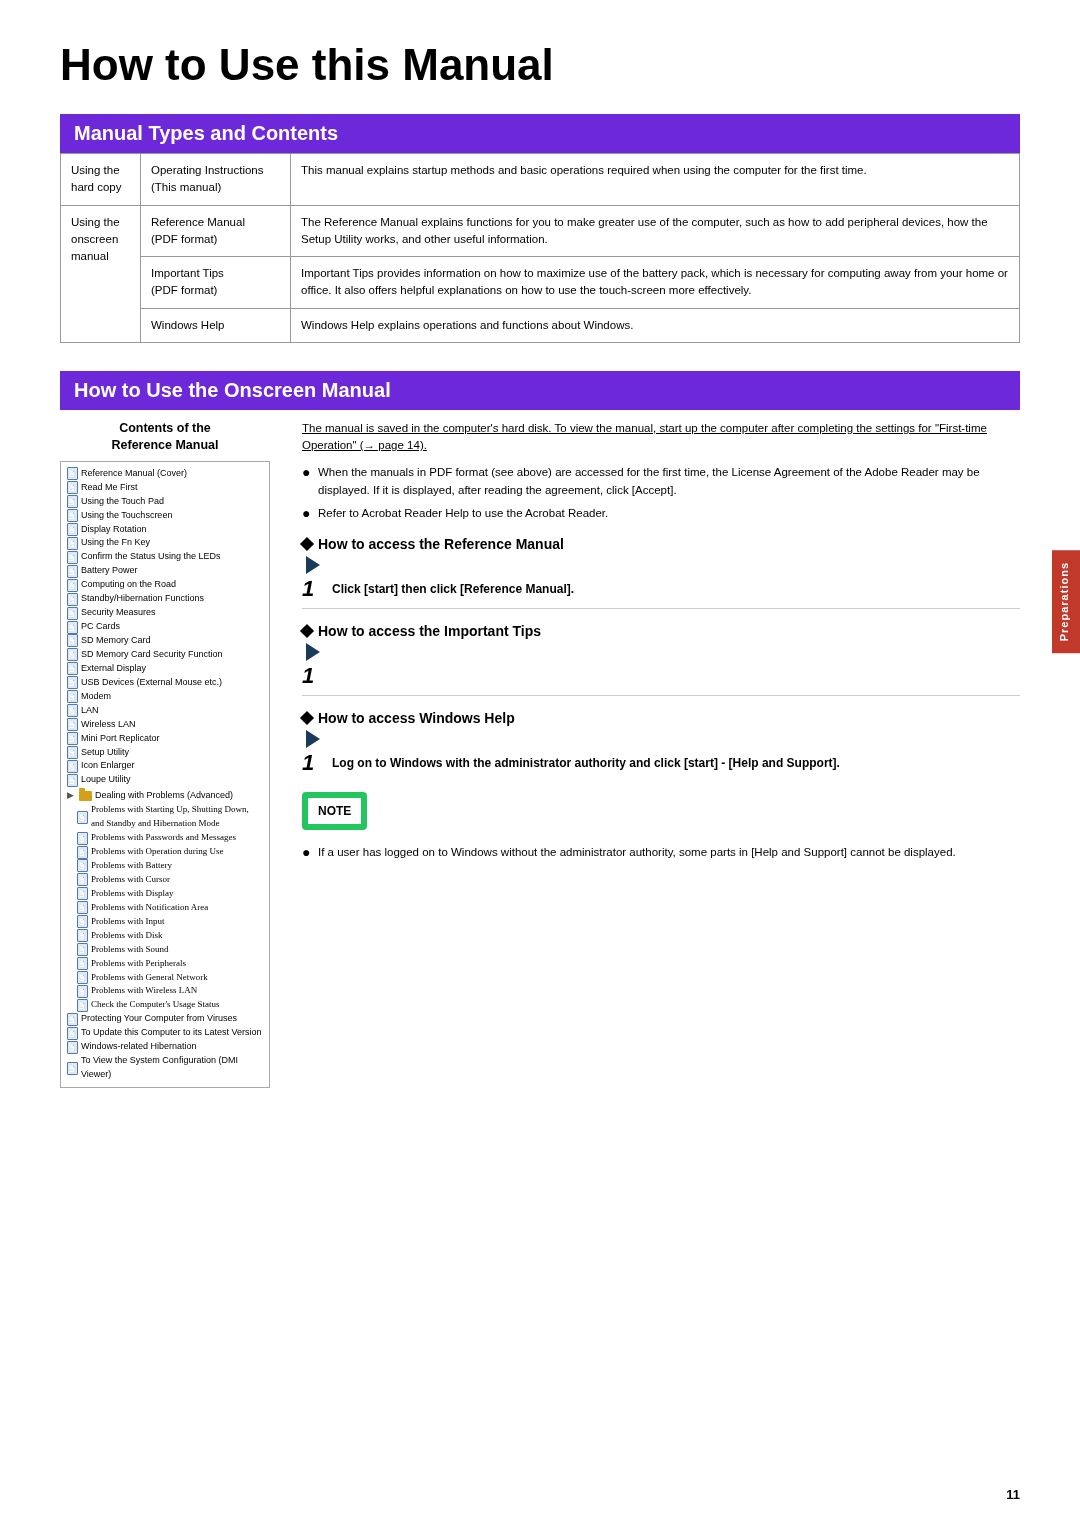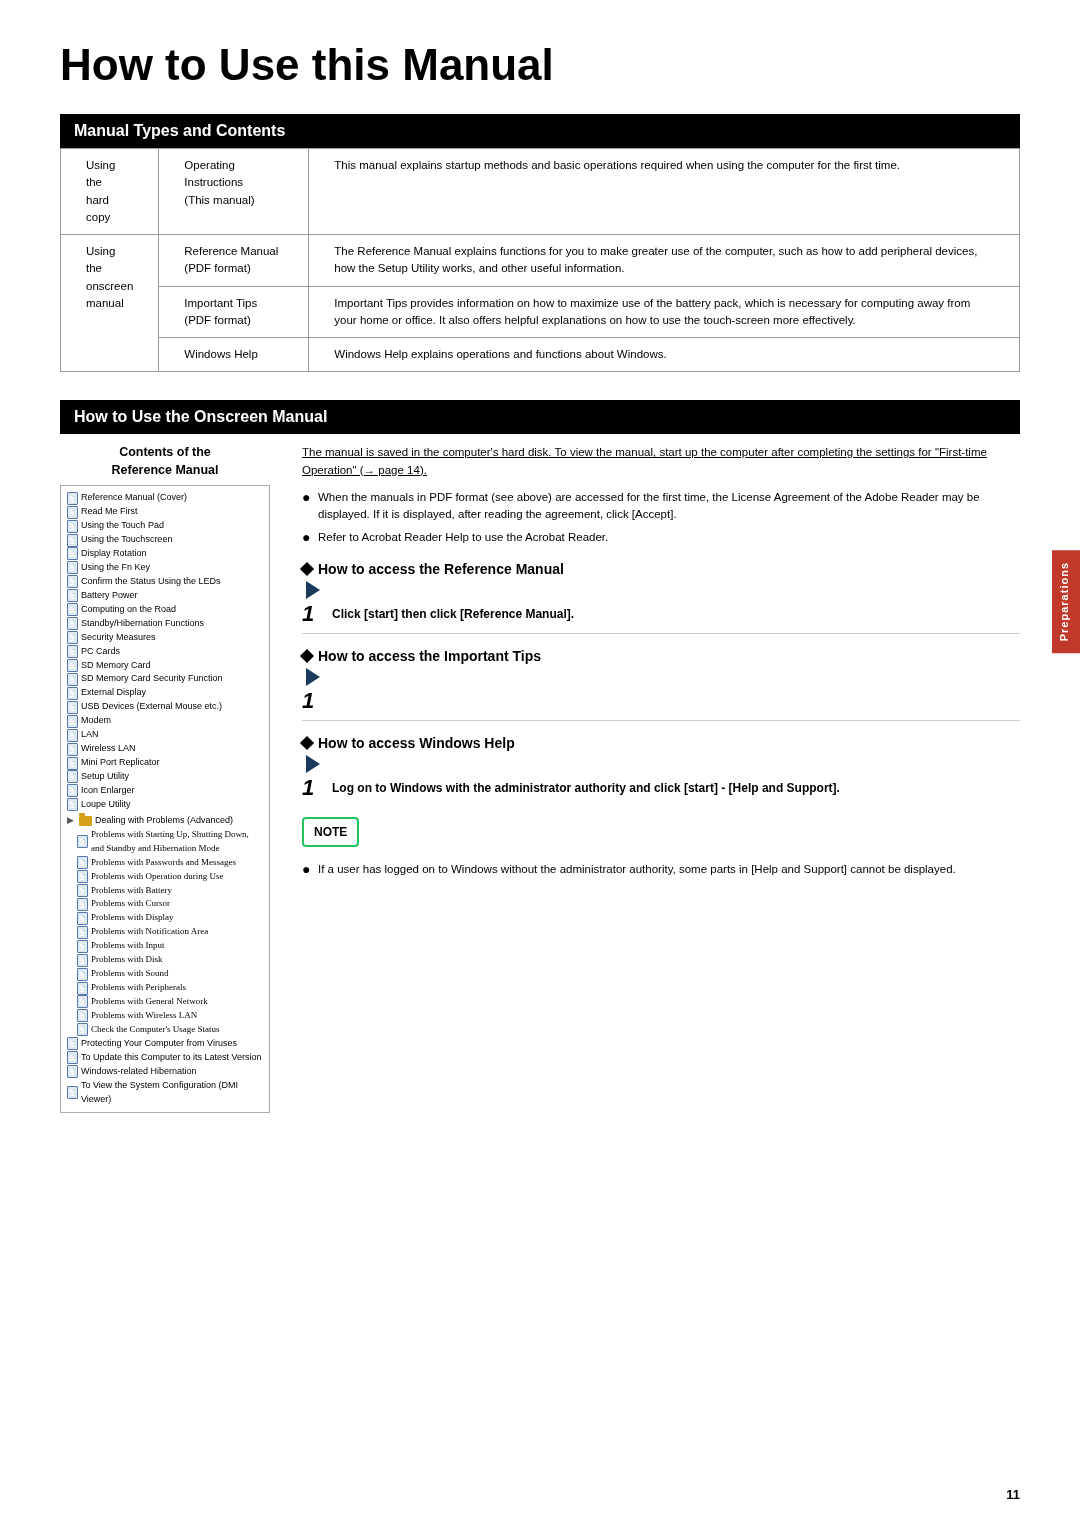--- a/index.html
+++ b/index.html
@@ -15,38 +15,38 @@
     }
 
     h1.page-title {
       font-size: 44px;
       font-weight: bold;
       margin-bottom: 24px;
       margin-top: 10px;
     }
 
     .section-header {
-      background: #000000;
+      background: #6d28d9;
       color: #fff;
-      font-size: 16px;
+      font-size: 20px;
       font-weight: bold;
       padding: 8px 14px;
       margin-bottom: 0;
     }
 
     
     .manual-table {
       width: 100%;
       border-collapse: collapse;
       border: 1px solid #999;
       margin-bottom: 28px;
     }
     .manual-table td {
       border: 1px solid #999;
-      padding: 8px 25px;
+      padding: 8px 10px;
       vertical-align: top;
       font-size: 11.5px;
       line-height: 1.5;
     }
     .manual-table td.row-header {
       font-weight: normal;
       width: 80px;
     }
     .manual-table td.col2 {
       width: 150px;
@@ -200,21 +200,21 @@
       margin-top: 4px;
     }
 
     .divider-line {
       border: none;
       border-top: 1px solid #ccc;
       margin: 8px 0 8px 0;
     }
 
     .note-box {
-      border: 2px solid #22c55e;
+      border: 6px solid #22c55e;
       border-radius: 4px;
       padding: 6px 10px;
       margin-top: 10px;
       margin-bottom: 8px;
       display: inline-block;
     }
 
     .note-label {
       font-size: 12px;
       font-weight: bold;

